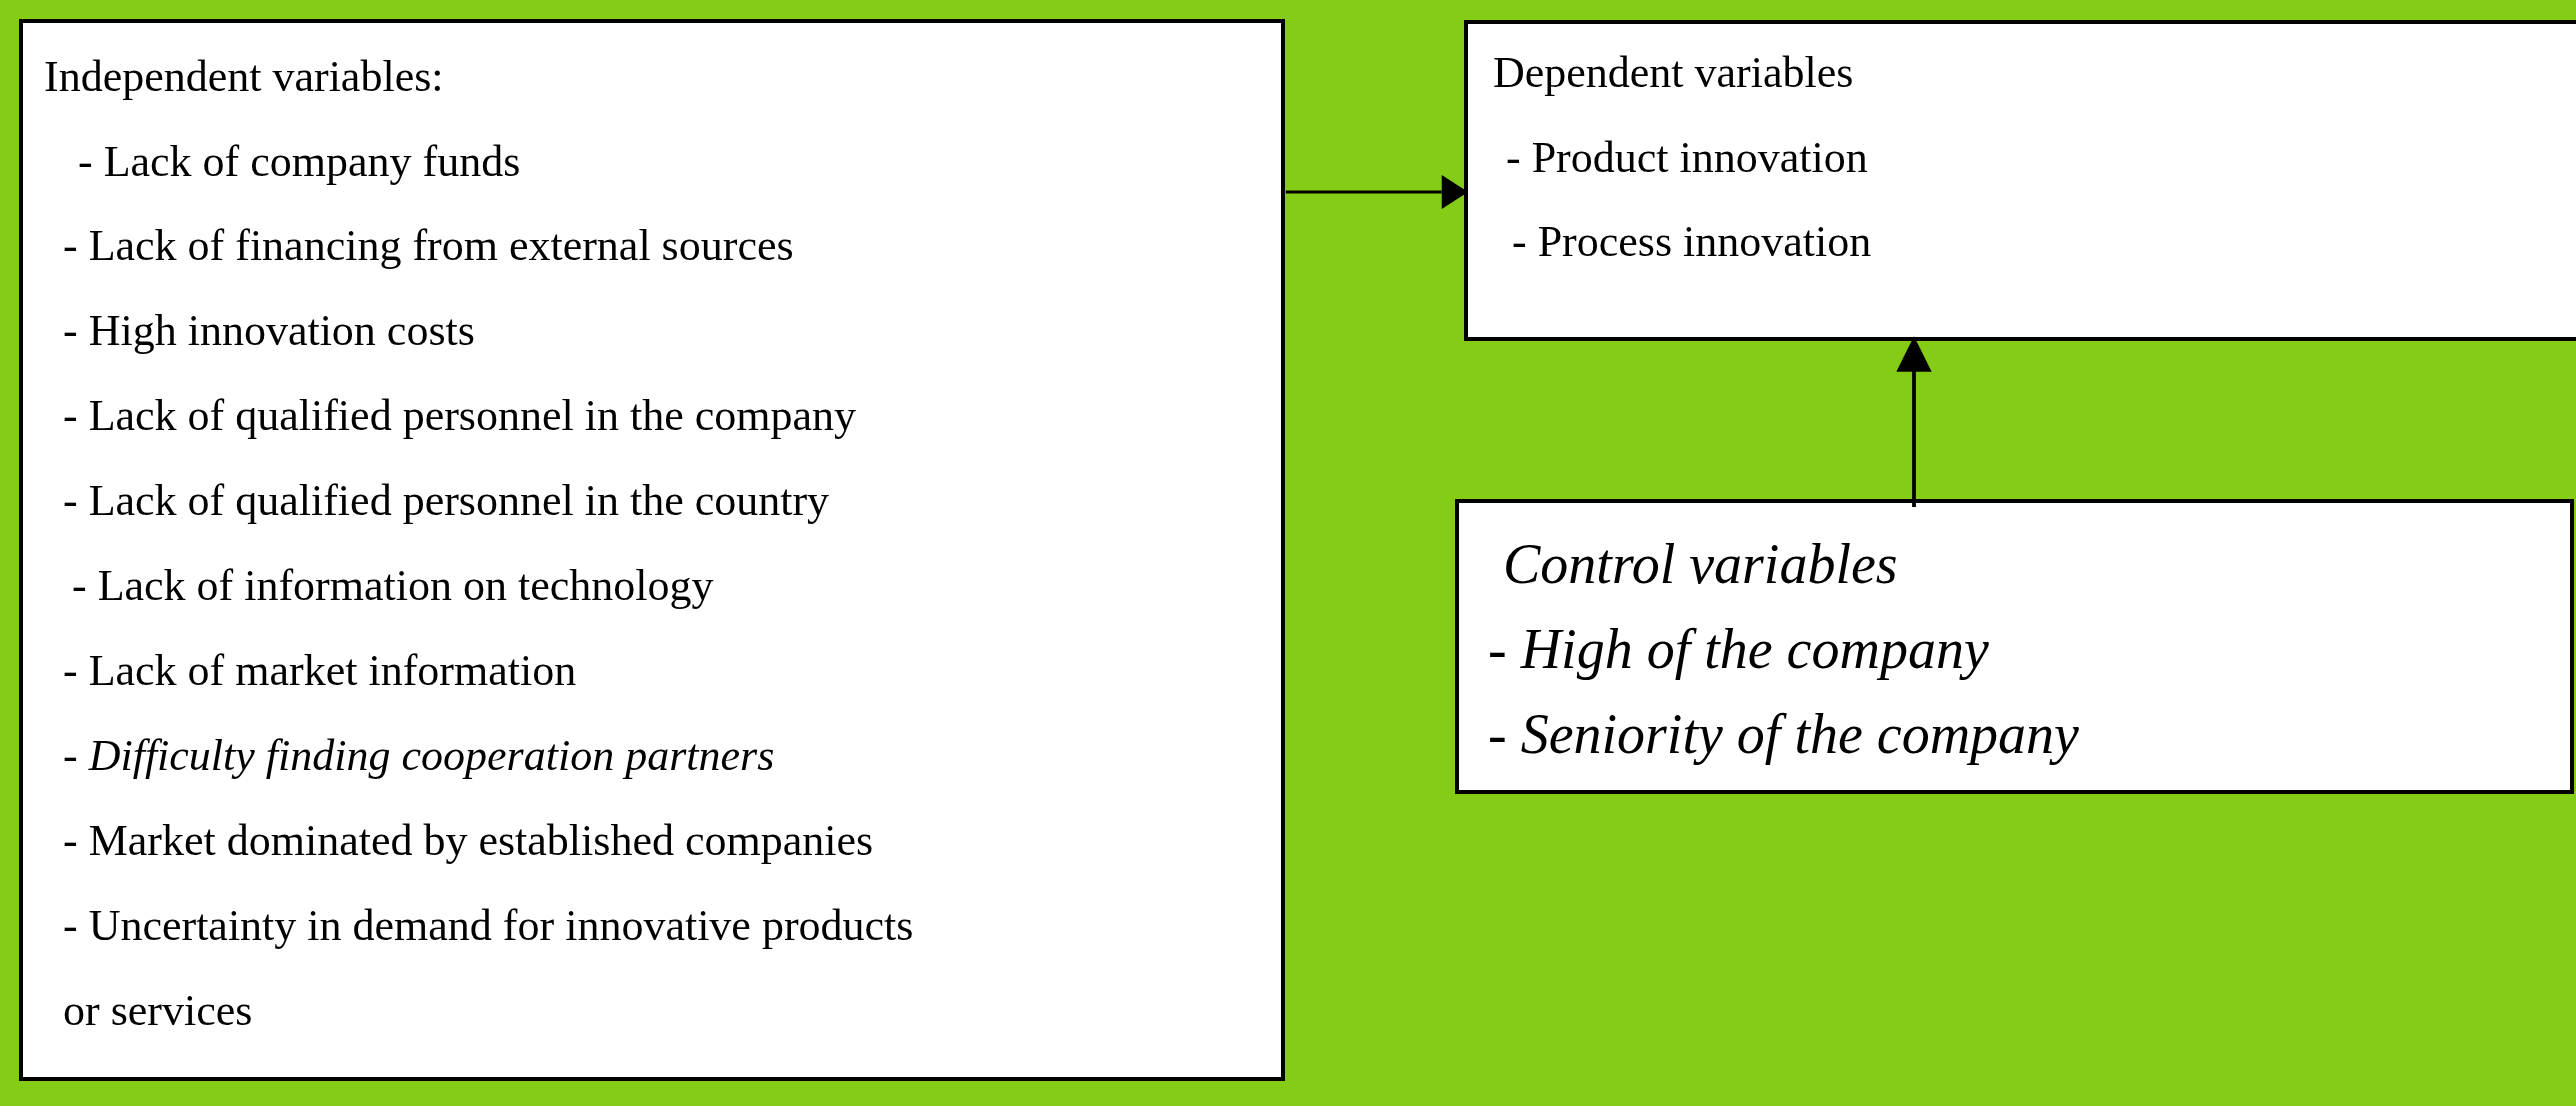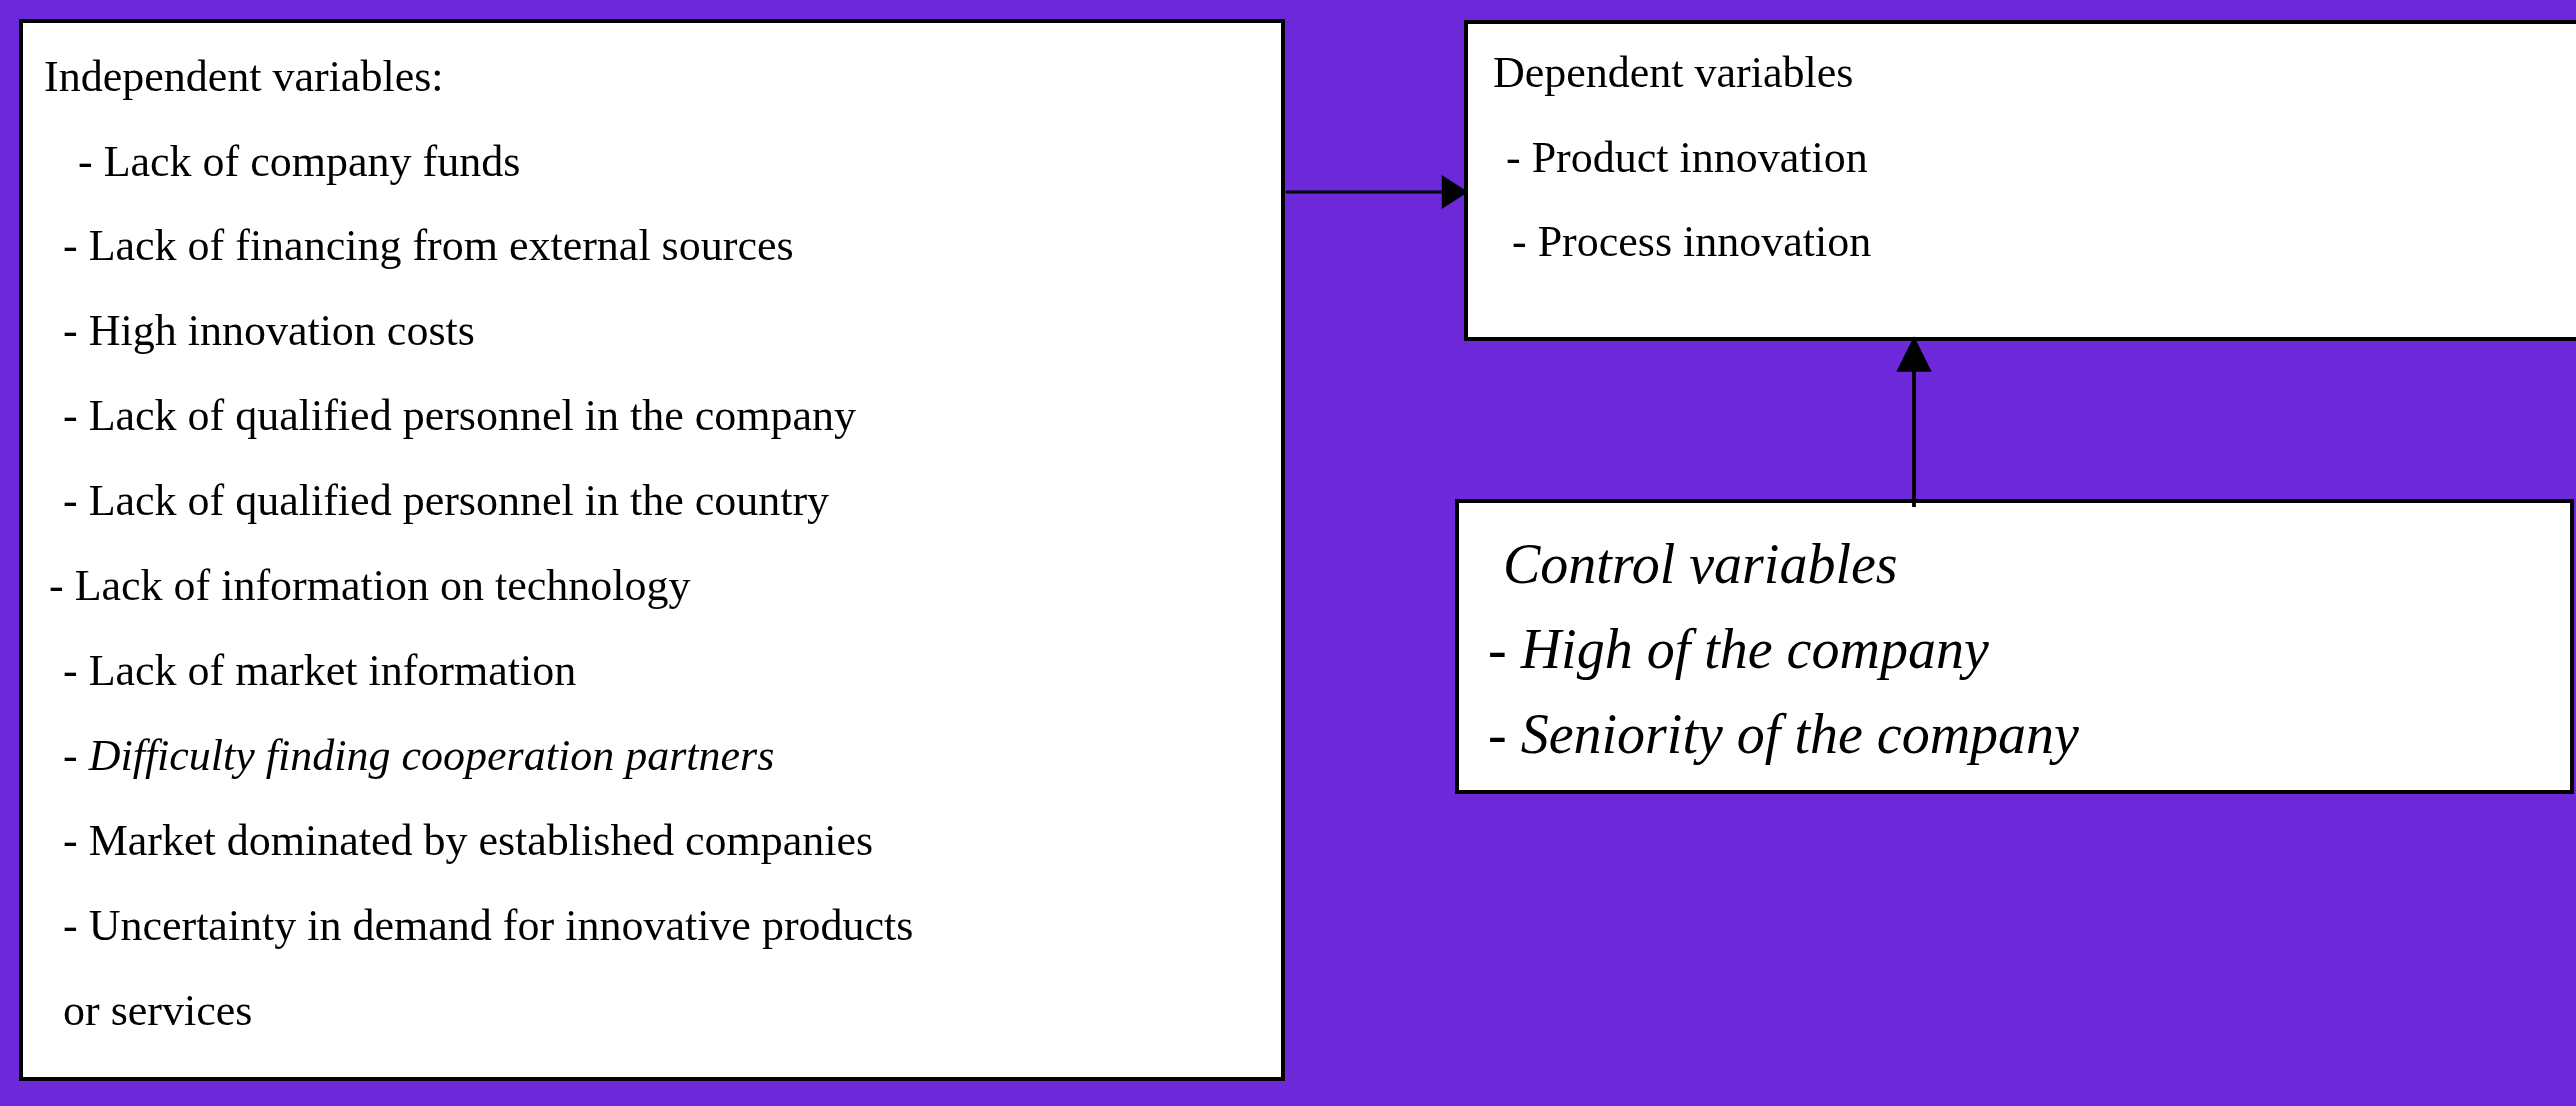--- a/index.html
+++ b/index.html
@@ -4,21 +4,21 @@
 <style>
   html, body {
     margin: 0;
     padding: 0;
     background: #ffffff;
   }
   #canvas {
     position: relative;
     width: 2576px;
     height: 1107px;
-    background: #6d28d9;
+    background: #84cc16;
     font-family: "Liberation Serif", "DejaVu Serif", serif;
     color: #000000;
     overflow: hidden;
   }
 
   .box {
     position: absolute;
     box-sizing: border-box;
     border: 4.4px solid #000000;
     background: #ffffff;
@@ -107,21 +107,21 @@
       <div class="ind-line" style="left:34px; top:93px;">- Lack of company funds</div>
 
       <div class="ind-line" style="left:19px; top:177px;">- Lack of financing from external sources</div>
 
       <div class="ind-line" style="left:19px; top:262px;text-align:right;">- High innovation costs</div>
 
       <div class="ind-line" style="left:19px; top:347px;">- Lack of qualified personnel in the company</div>
 
       <div class="ind-line" style="left:19px; top:432px;text-align:right;">- Lack of qualified personnel in the country</div>
 
-      <div class="ind-line" style="left:5px; top:517px;">- Lack of information on technology</div>
+      <div class="ind-line" style="left:28px; top:517px;">- Lack of information on technology</div>
 
       <div class="ind-line" style="left:19px; top:602px;">- Lack of market information</div>
 
       <div class="ind-line" style="left:19px; top:687px;font-style:italic;">- Difficulty finding cooperation partners</div>
 
       <div class="ind-line" style="left:19px; top:772px;">- Market dominated by established companies</div>
 
       <div class="ind-line" style="left:19px; top:857px;">- Uncertainty in demand for innovative products</div>
 
       <div class="ind-line" style="left:19px; top:942px;">or services</div>

